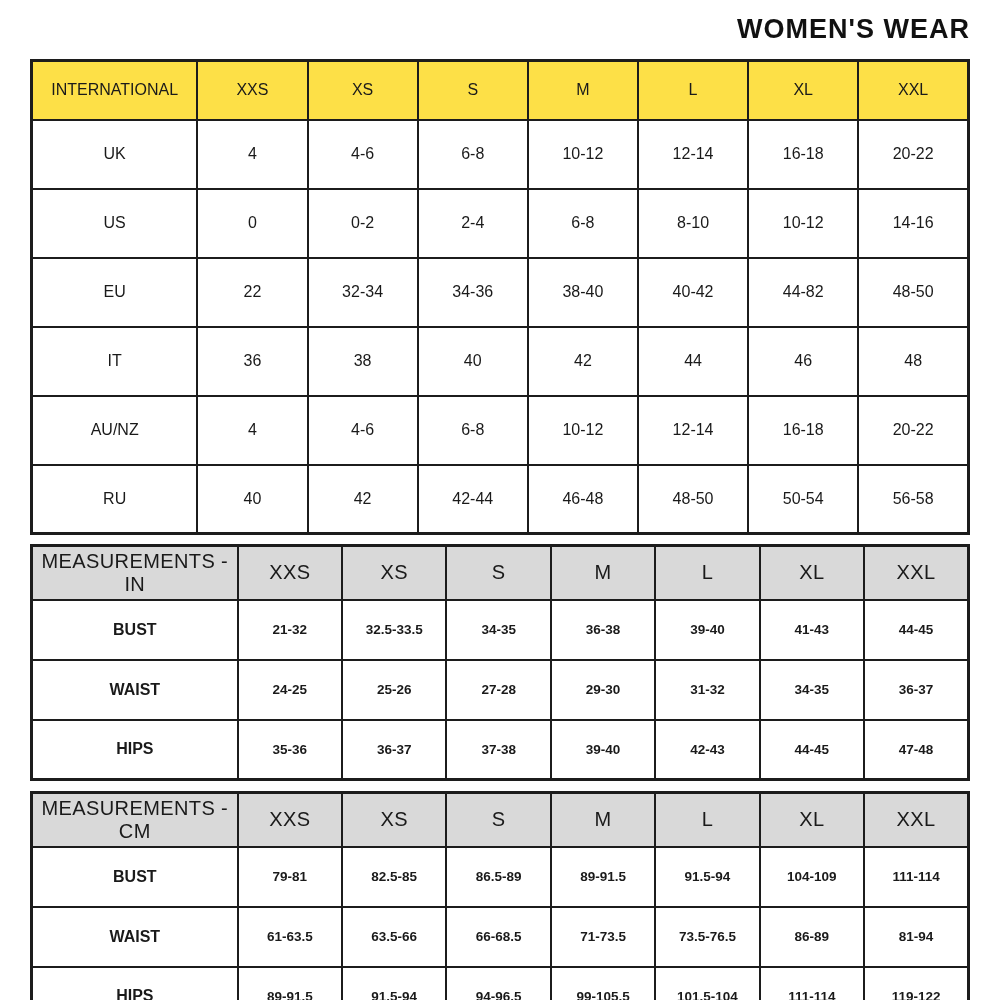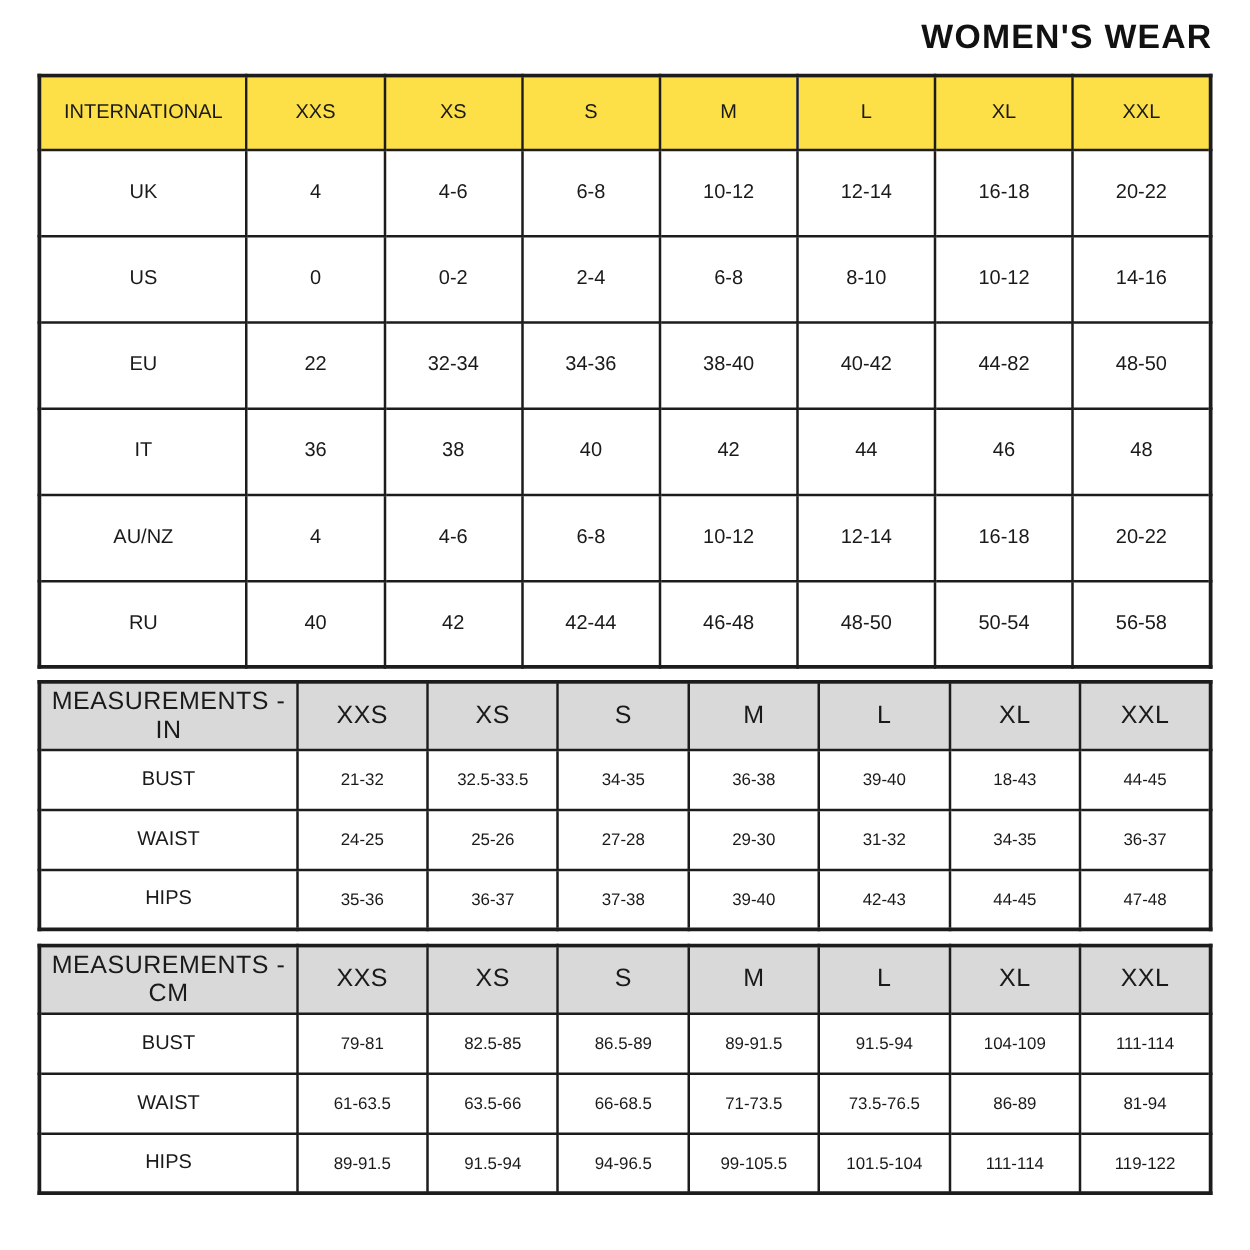--- a/index.html
+++ b/index.html
@@ -62,23 +62,23 @@
   }
   
   .measure-table tr.head-row th {
     background: #d9d9d9;
     height: 54px;
     font-size: 20px;
     font-weight: 400;
     letter-spacing: 0.4px;
   }
   .measure-table td {
-    height: 48px;
+    height: 60px;
     font-size: 13.5px;
-    font-weight: 400;
+    font-weight: 700;
   }
   .measure-table td.row-label,
   #size-conversion-table td.row-label {
     font-size: 16px;
   }
   
   #size-conversion-table col.label-col { width: 17.7%; }
   #size-conversion-table col.size-col  { width: 11.757%; }
   .measure-table col.label-col { width: 22%; }
   .measure-table col.size-col  { width: 11.143%; }
@@ -197,21 +197,21 @@
           <th>XL</th>
           <th>XXL</th>
         </tr>
         <tr>
           <td class="row-label">BUST</td>
           <td>21-32</td>
           <td>32.5-33.5</td>
           <td>34-35</td>
           <td>36-38</td>
           <td>39-40</td>
-          <td>18-43</td>
+          <td>41-43</td>
           <td>44-45</td>
         </tr>
         <tr>
           <td class="row-label">WAIST</td>
           <td>24-25</td>
           <td>25-26</td>
           <td>27-28</td>
           <td>29-30</td>
           <td>31-32</td>
           <td>34-35</td>

